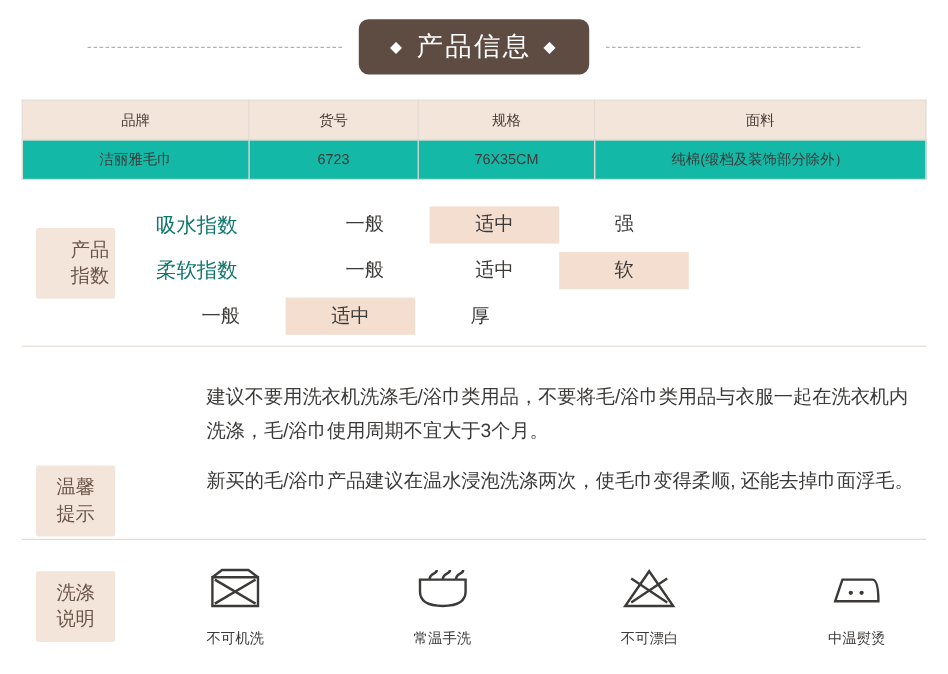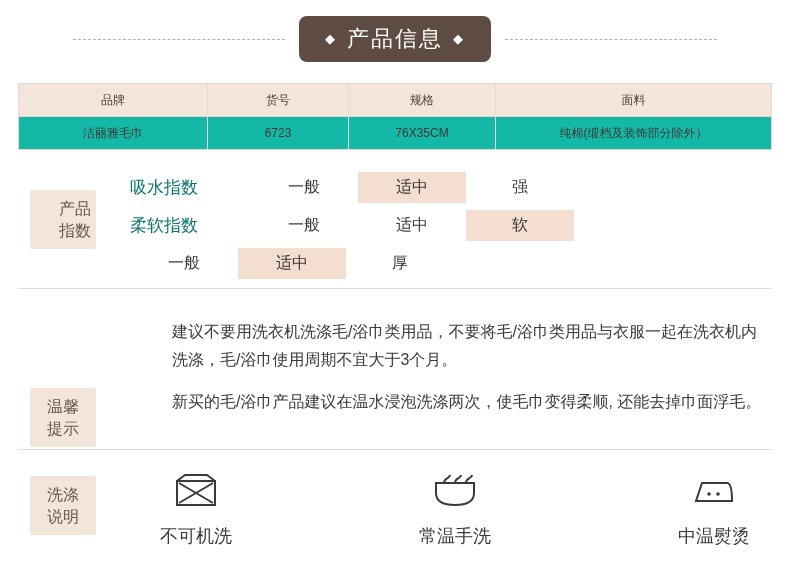--- a/index.html
+++ b/index.html
@@ -165,21 +165,21 @@
     text-align: center;
   }
   .wash-item .glyph {
     height: 50px;
     display: flex;
     align-items: center;
     justify-content: center;
   }
   .wash-item .caption {
     margin-top: 8px;
-    font-size: 18px;
+    font-size: 12px;
     color: #3c3a38;
   }
 </style>
 </head>
 <body>
 
 <div class="page">
 
   <div class="header">
     <div class="dash-line"></div>
@@ -273,20 +273,30 @@
         <svg width="48" height="40" viewBox="0 0 48 40">
           <path d="M5 12 H43 V22 Q43 34 24 34 Q5 34 5 22 Z" fill="none" stroke="#3c3a38" stroke-width="2"></path>
           <path d="M13 12 C13 6 19 8 19 4" fill="none" stroke="#3c3a38" stroke-width="2"></path>
           <path d="M24 12 C24 6 30 8 30 4" fill="none" stroke="#3c3a38" stroke-width="2"></path>
           <path d="M35 12 C35 6 41 8 41 4" fill="none" stroke="#3c3a38" stroke-width="2"></path>
         </svg>
       </div>
       <div class="caption">常温手洗</div>
     </div>
 
+    <div class="wash-item">
+      <div class="glyph">
+        <svg width="46" height="40" viewBox="0 0 46 40">
+          <path d="M23 5 L43 34 H3 Z" fill="none" stroke="#3c3a38" stroke-width="2"></path>
+          <line x1="8" y1="11" x2="38" y2="31" stroke="#3c3a38" stroke-width="2"></line>
+          <line x1="38" y1="11" x2="8" y2="31" stroke="#3c3a38" stroke-width="2"></line>
+        </svg>
+      </div>
+      <div class="caption">不可漂白</div>
+    </div>
 
 
     <div class="wash-item">
       <div class="glyph">
         <svg width="46" height="40" viewBox="0 0 46 40">
           <path d="M5 30 L11 12 H36 Q41 12 41 30 Z" fill="none" stroke="#3c3a38" stroke-width="2"></path>
           <circle cx="18" cy="23" r="1.8" fill="#3c3a38"></circle>
           <circle cx="27" cy="23" r="1.8" fill="#3c3a38"></circle>
         </svg>
       </div>

